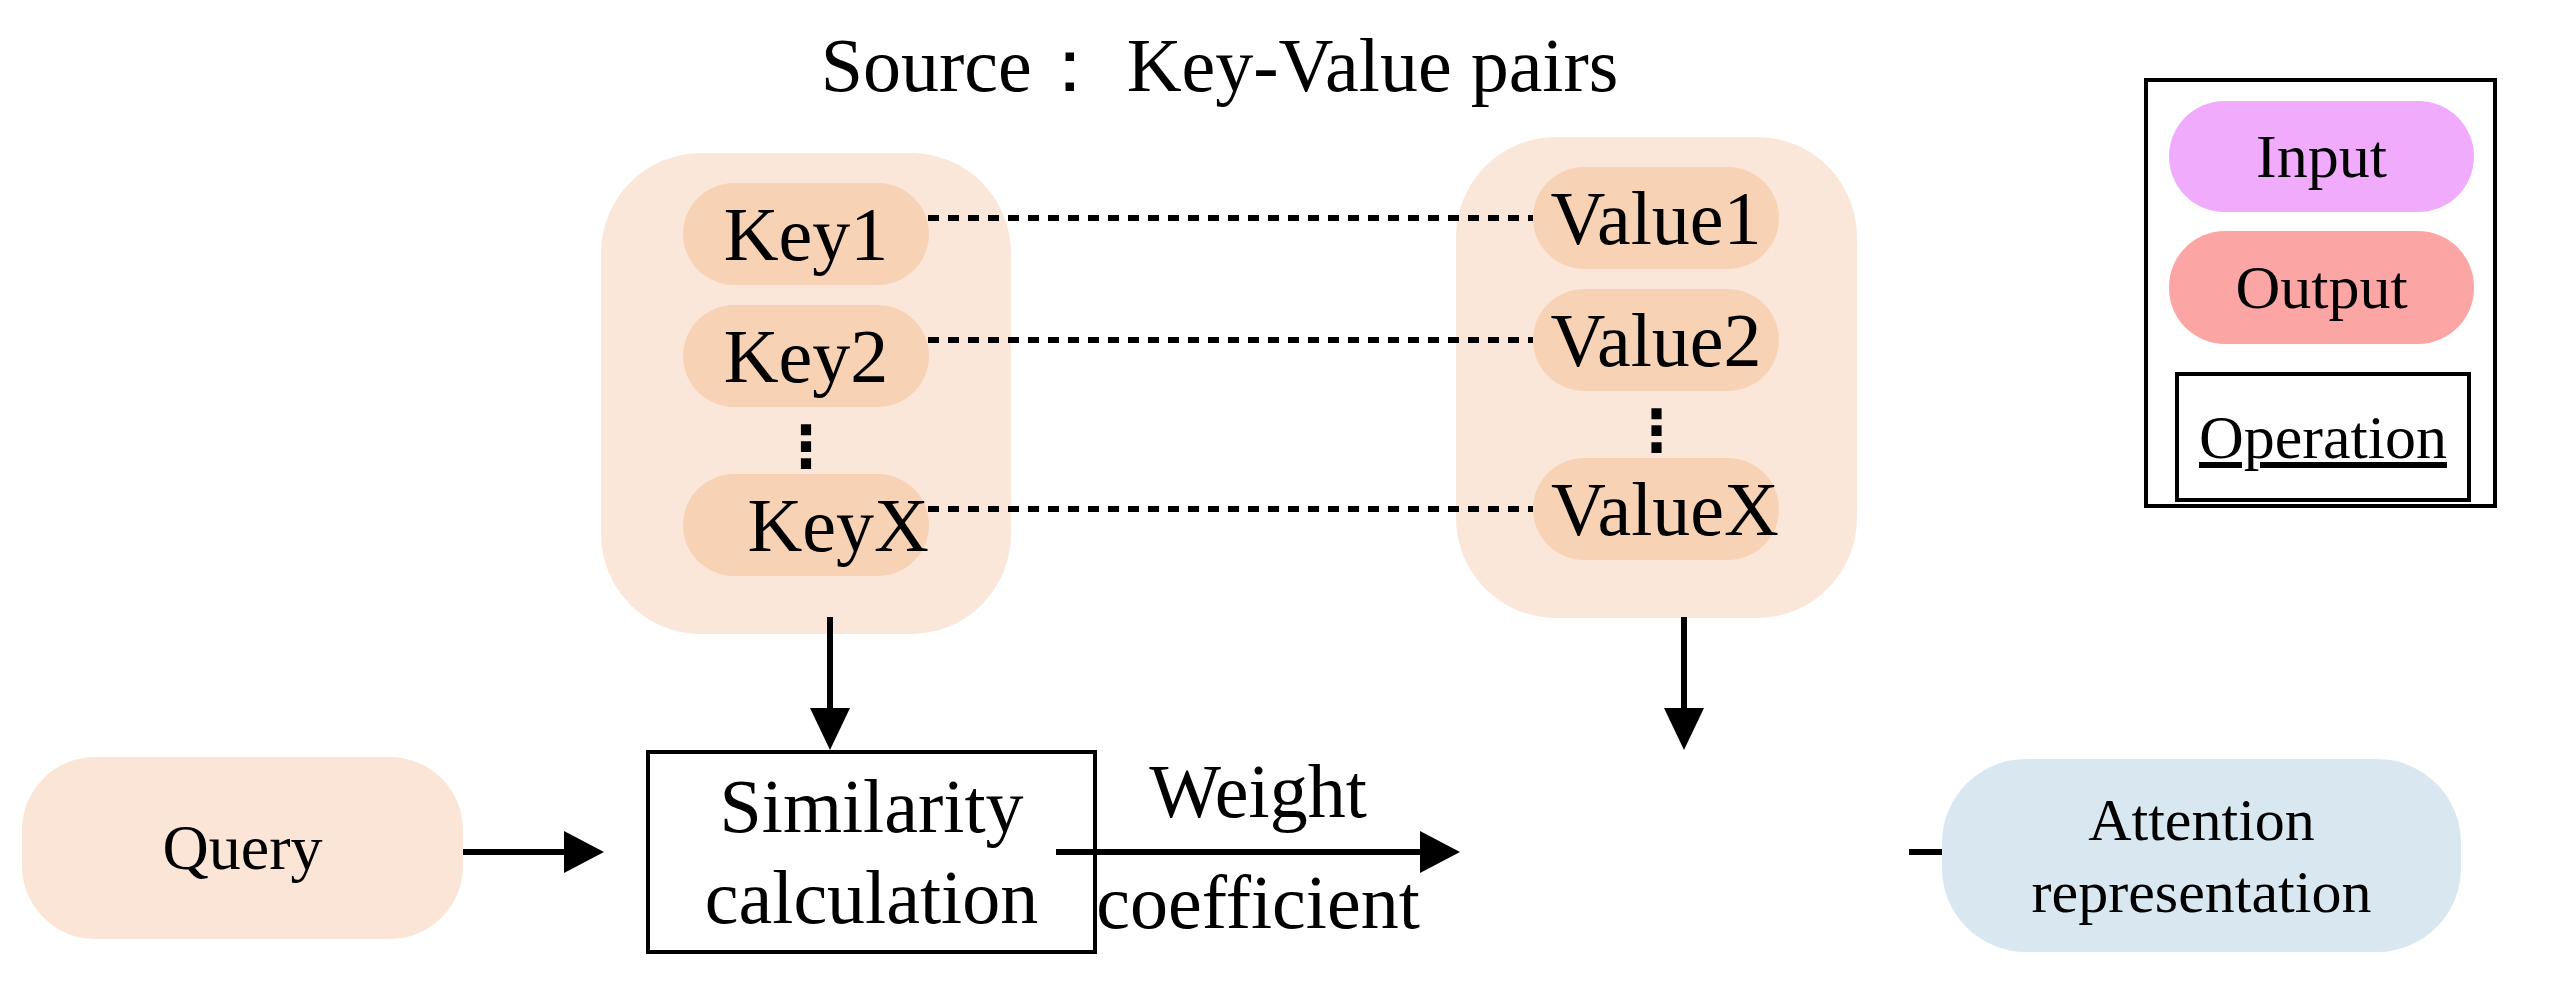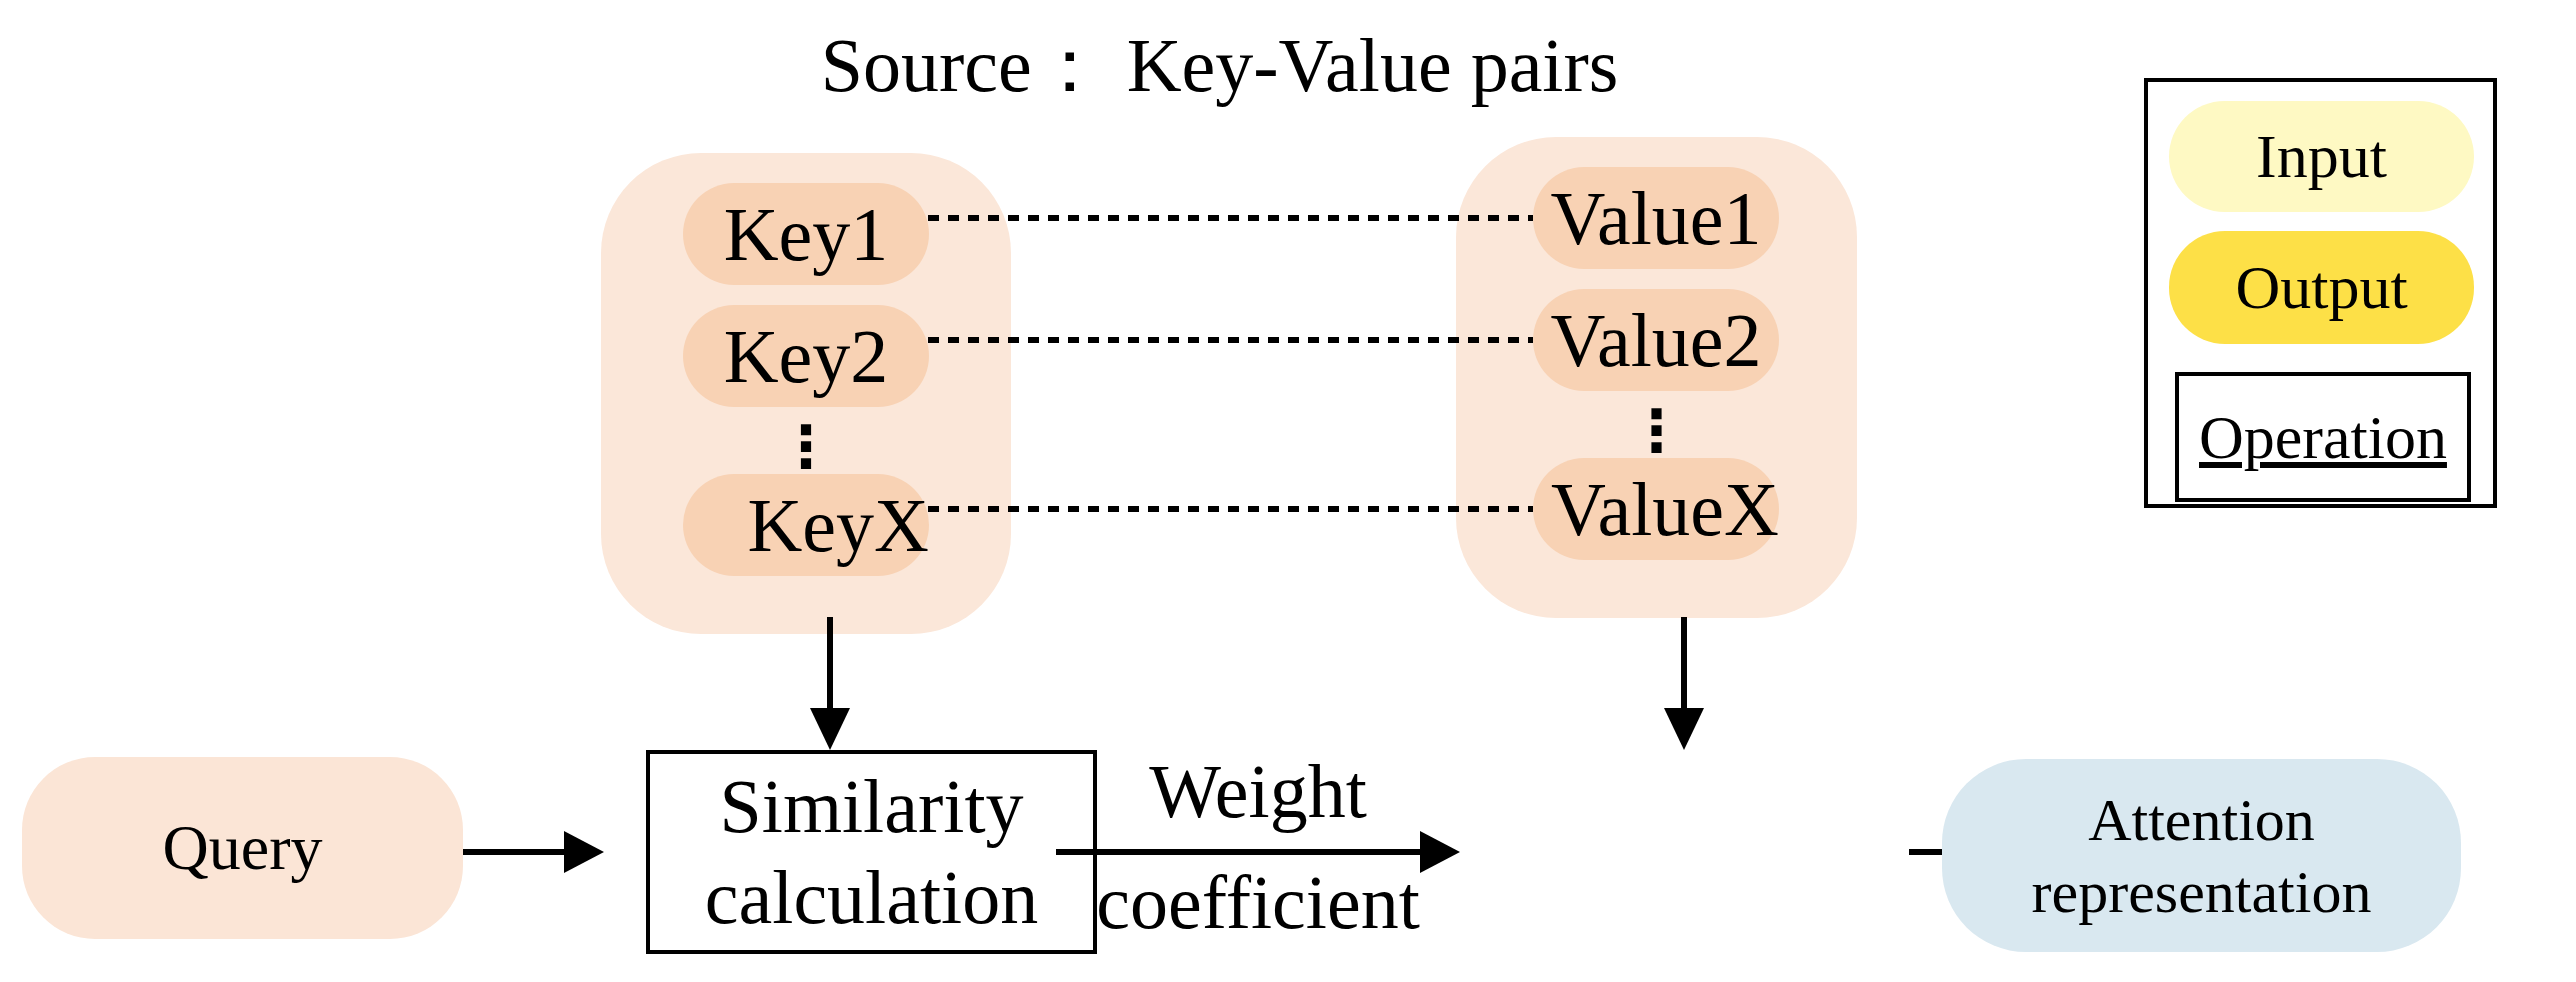--- a/index.html
+++ b/index.html
@@ -102,25 +102,25 @@
   
   #legend-box {
     left: 2144px; top: 78px; width: 353px; height: 430px;
     border: 4.6px solid #000;
     box-sizing: border-box;
     background: #ffffff;
   }
   .legend-item { font-size: 62px; }
   #legend-input-pill {
     left: 21px; top: 19px; width: 305px; height: 111px;
-    border-radius: 56px; background: #fef9c3;
+    border-radius: 56px; background: #f0abfc;
   }
   #legend-output-pill {
     left: 21px; top: 149px; width: 305px; height: 113px;
-    border-radius: 56px; background: #fde047; justify-content: center;
+    border-radius: 56px; background: #fca5a5; justify-content: center;
   }
   #legend-operation-box {
     left: 27px; top: 290px; width: 296px; height: 130px;
     border: 4.6px solid #000; box-sizing: border-box; background: #fff; text-decoration: underline;
   }
 </style>
 </head>
 <body>
 
 <div id="stage">

